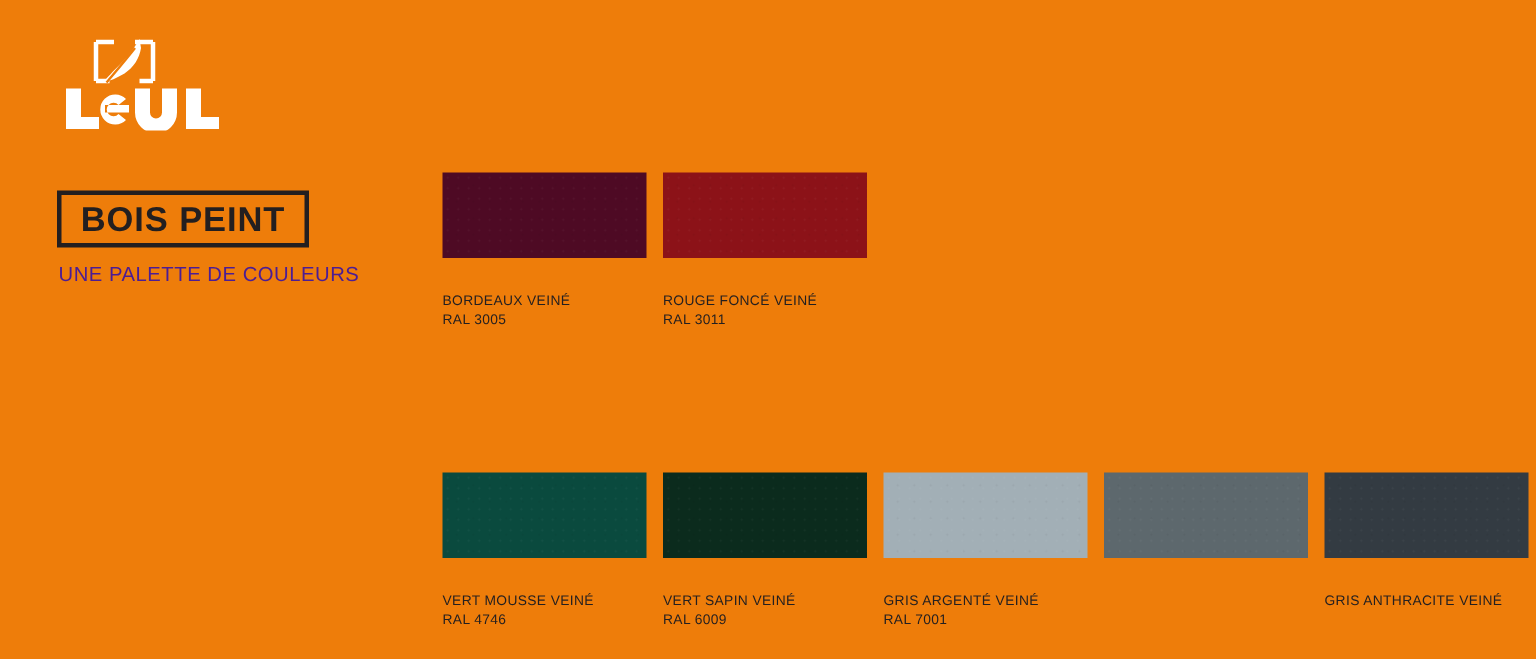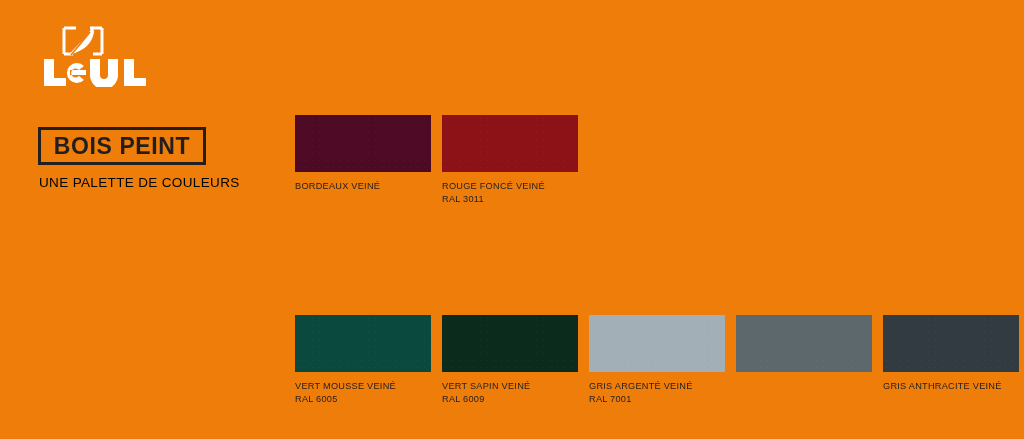--- a/index.html
+++ b/index.html
@@ -25,21 +25,21 @@
     border:3px solid #231F20;
     box-sizing:border-box;
     display:flex;align-items:center;justify-content:center;
   }
   .title-box span{
     font-size:23px;font-weight:bold;color:#231F20;
     letter-spacing:.6px;line-height:1;
   }
   .subtitle{
     position:absolute;left:39px;top:175px;
-    font-size:13.5px;color:#000000;letter-spacing:.35px;
+    font-size:13.5px;color:#4c1d95;letter-spacing:.35px;
     white-space:nowrap;
   }
 
   
   .grid{position:absolute;left:295px;top:115px;width:700px;}
   .row{position:relative;height:100px;}
   .cell{position:absolute;top:0;}
   .chip{
     width:136px;height:57px;
     position:relative;overflow:hidden;
@@ -47,21 +47,21 @@
   .chip::after{
     content:"";position:absolute;inset:0;
     background-image:
       radial-gradient(rgba(255,255,255,.045) 0.6px, transparent 0.7px),
       radial-gradient(rgba(0,0,0,.05) 0.6px, transparent 0.7px);
     background-size:7px 7px, 11px 11px;
     background-position:0 0, 4px 3px;
     pointer-events:none;
   }
   .chip-label{
-    margin-top:8px;
+    margin-top:22px;
     font-size:9.2px;color:#231F20;
     letter-spacing:.25px;line-height:1.45;
     white-space:nowrap;
   }
   .chip-label .ral{display:block;}
 </style>
 </head>
 <body>
 
 <div id="page">
@@ -88,31 +88,31 @@
     <div class="title-box">
       <span>BOIS PEINT</span>
     </div>
     <div class="subtitle">UNE PALETTE DE COULEURS</div>
   </div>
 
   <div class="grid">
       <div class="row" style="top: 0px;">
         <div class="cell" style="left: 0px;">
           <div class="chip" style="background: rgb(78, 10, 36);"></div>
-          <div class="chip-label"><span>BORDEAUX VEINÉ</span></div>
+          <div class="chip-label"><span>BORDEAUX VEINÉ</span><span class="ral">RAL 3005</span></div>
         </div>
         <div class="cell" style="left: 147px;">
           <div class="chip" style="background: rgb(140, 18, 24);"></div>
           <div class="chip-label"><span>ROUGE FONCÉ VEINÉ</span><span class="ral">RAL 3011</span></div>
         </div>
       </div>
       <div class="row" style="top: 100px;">
         <div class="cell" style="left: 0px;">
           <div class="chip" style="background: rgb(10, 74, 62);"></div>
-          <div class="chip-label"><span>VERT MOUSSE VEINÉ</span><span class="ral">RAL 6005</span></div>
+          <div class="chip-label"><span>VERT MOUSSE VEINÉ</span><span class="ral">RAL 4746</span></div>
         </div>
         <div class="cell" style="left: 147px;">
           <div class="chip" style="background: rgb(11, 43, 29);"></div>
           <div class="chip-label"><span>VERT SAPIN VEINÉ</span><span class="ral">RAL 6009</span></div>
         </div>
         <div class="cell" style="left: 294px;">
           <div class="chip" style="background: rgb(162, 175, 182);"></div>
           <div class="chip-label"><span>GRIS ARGENTÉ VEINÉ</span><span class="ral">RAL 7001</span></div>
         </div>
         <div class="cell" style="left: 441px;">

